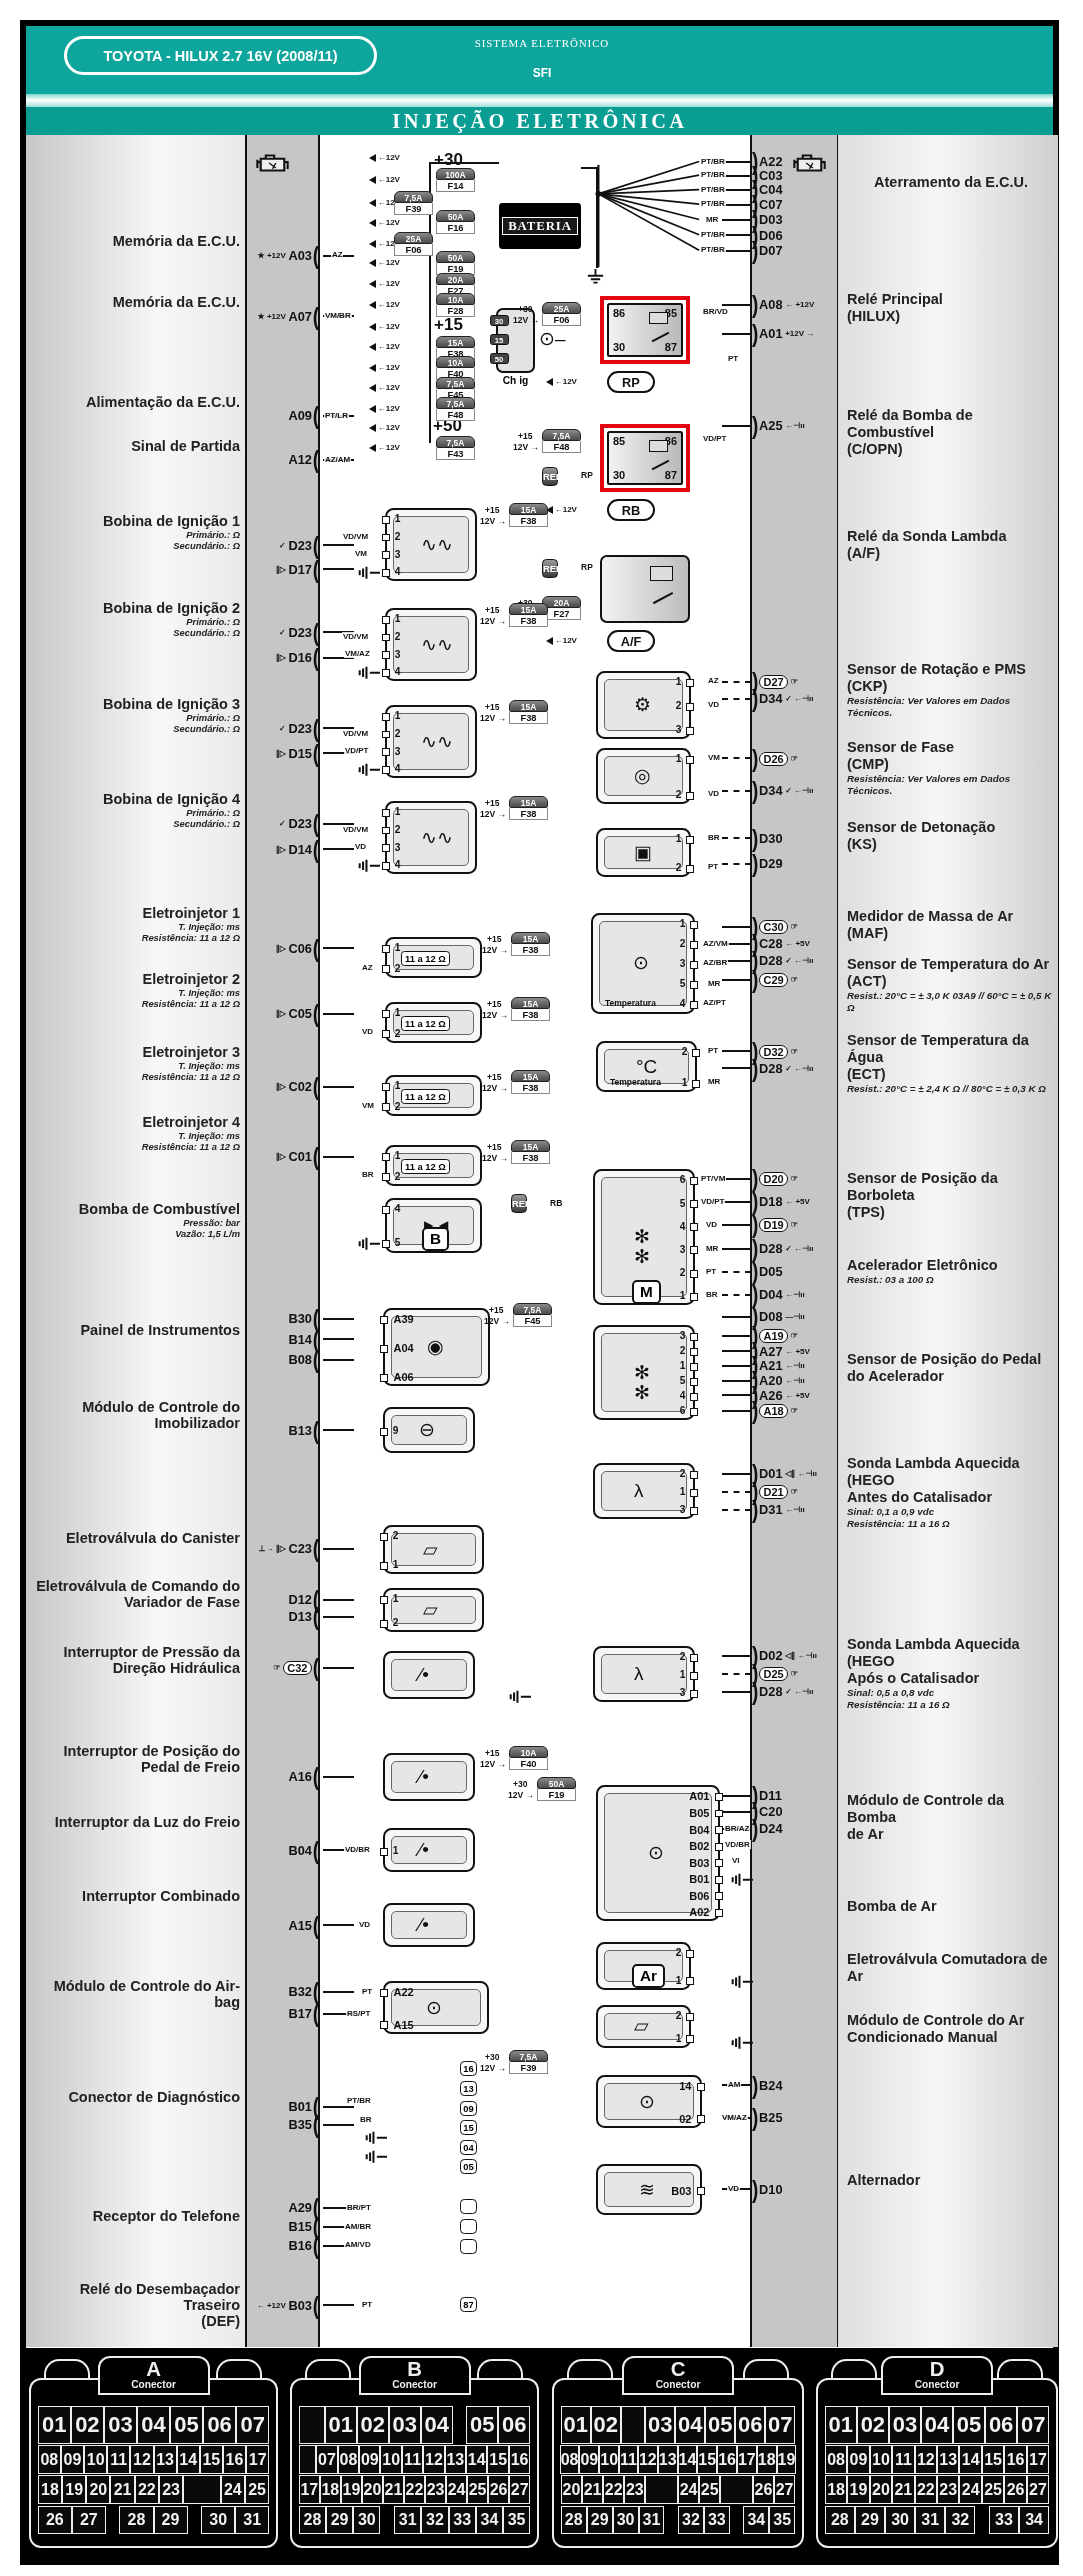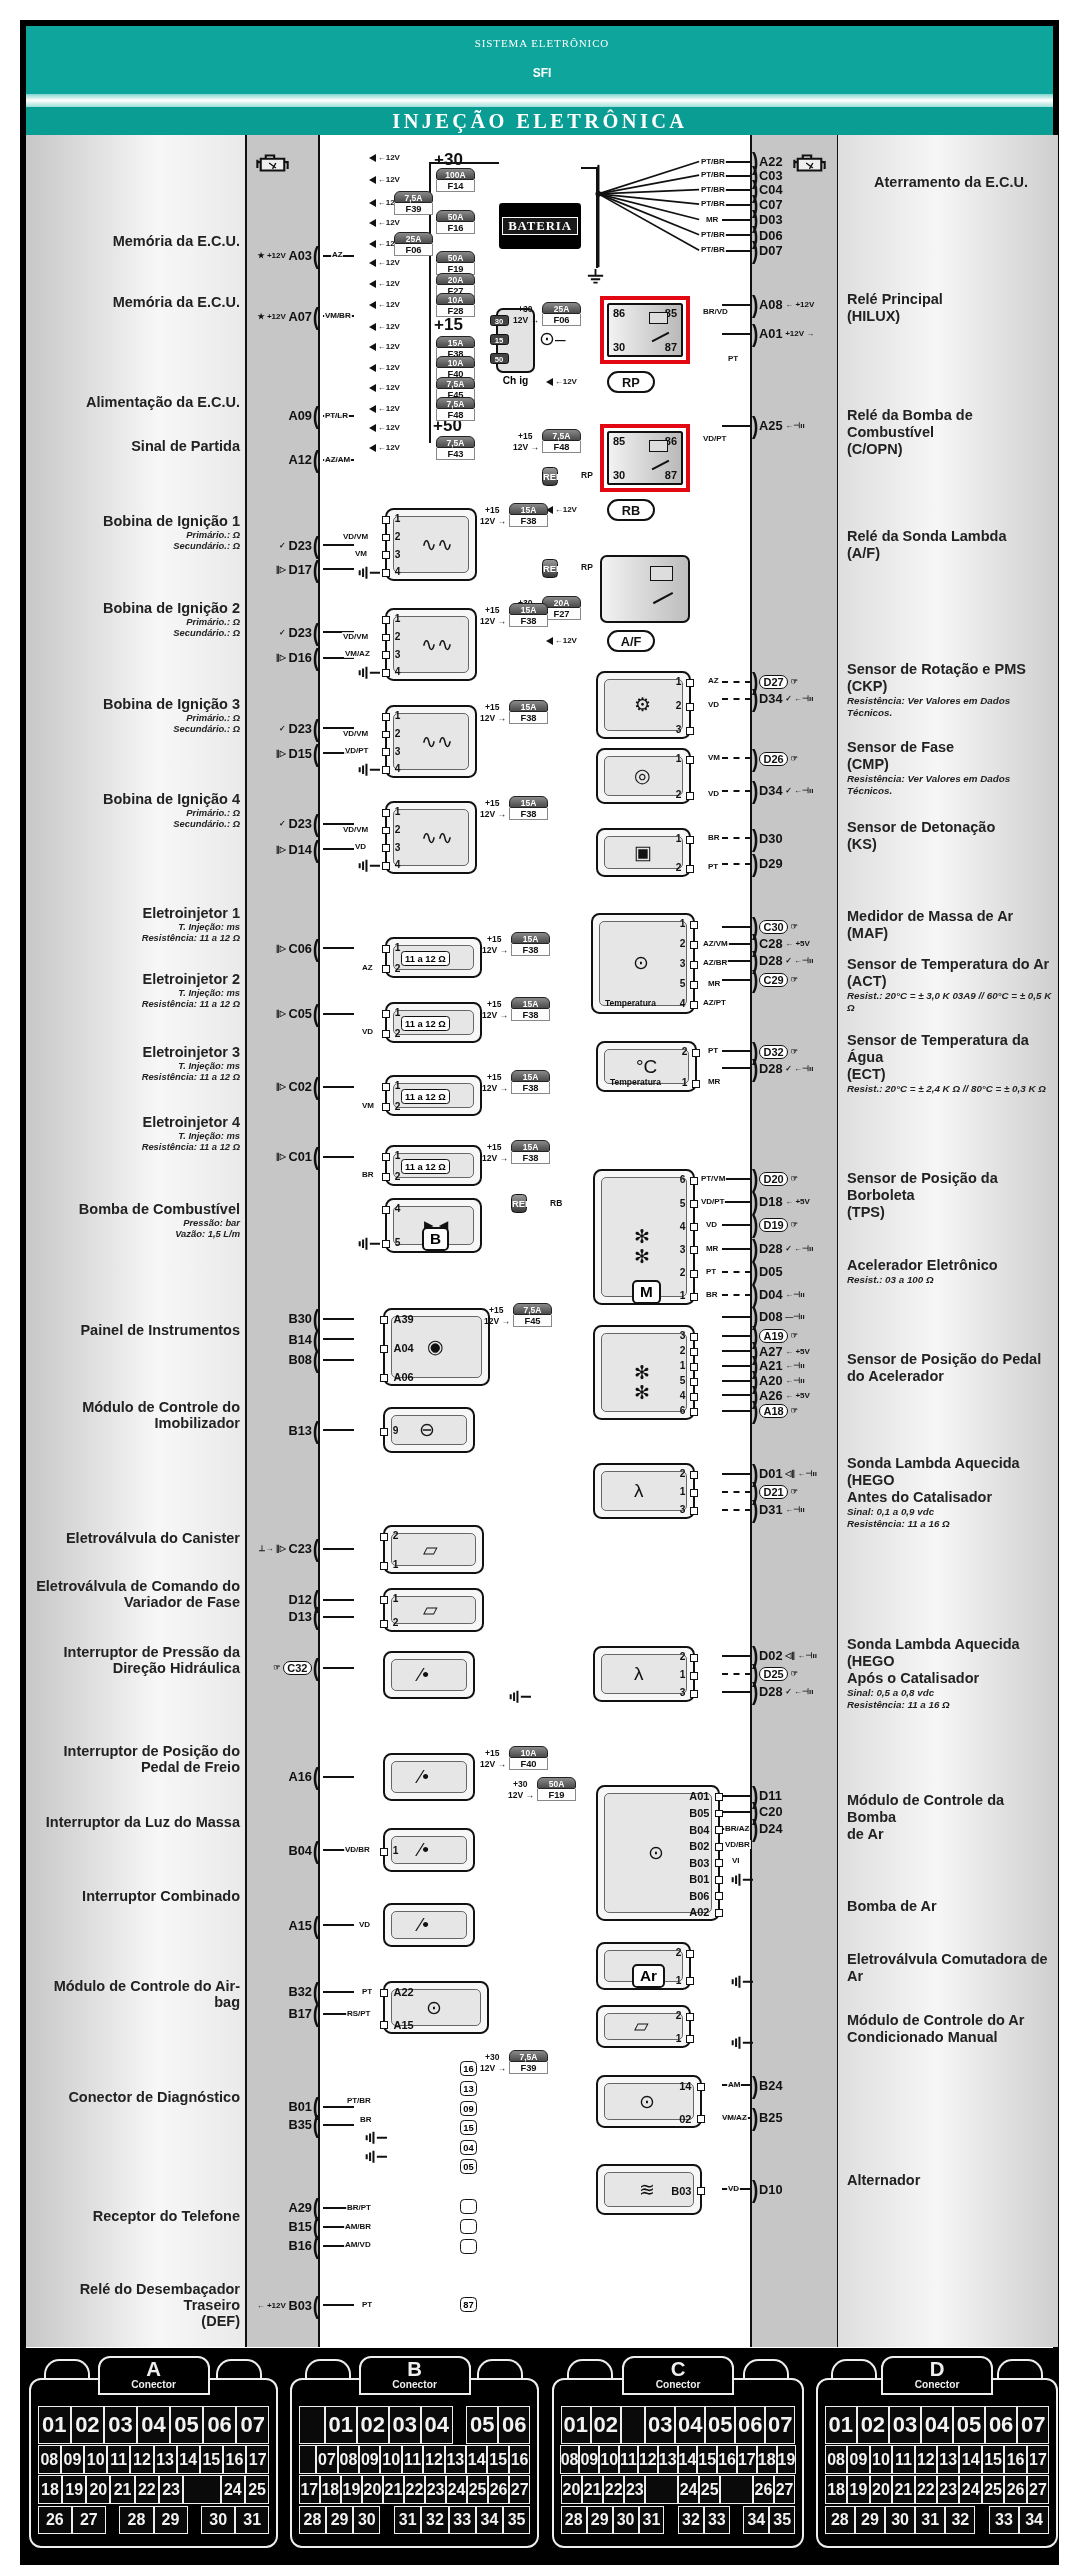--- a/index.html
+++ b/index.html
@@ -100,20 +100,23 @@
   .cgap{flex:0 0 13.6px;}
   .cblank{flex:1.6 1 0;}
   .cblank.s{flex:.8 1 0;}
 </style>
 </head>
 <body>
 
 <div id="canvas">
   <div class="abs outer-frame"></div>
   <div class="abs header"></div>
+  <div class="abs brand-box">
+    <span>TOYOTA - HILUX 2.7 16V (2008/11)</span>
+  </div>
   <div class="abs sys-line">SISTEMA ELETRÔNICO</div>
   <div class="abs sfi-line">SFI</div>
   <div class="abs stripe"></div>
   <div class="abs title-band">INJEÇÃO ELETRÔNICA</div>
 
   <div class="abs panel-left"></div>
   <div class="abs strip-left"></div>
   <div class="abs strip-right"></div>
   <div class="abs panel-right"></div>
   <div class="abs bottom-strip"></div>
@@ -332,21 +335,21 @@
       <div class="abs llabel" style="left: 29px; top: 1743px; width: 211px;">
         <div class="abs l1" style="position: relative;">Interruptor de Posição do</div>
         <div class="abs l1" style="position: relative;">Pedal de Freio</div>
       </div>
       <div class="abs lpin" style="left: 247px; top: 1768px; width: 73px; height: 17px;">
         <div class="abs pcode" style="position: relative;">A16</div>
         <div class="abs pbr" style="position: relative;">(</div>
       </div>
       <div class="abs stub" style="left: 323px; top: 1776px; width: 31px; height: 0px;"></div>
       <div class="abs llabel" style="left: 29px; top: 1814px; width: 211px;">
-        <div class="abs l1" style="position: relative;">Interruptor da Luz do Massa</div>
+        <div class="abs l1" style="position: relative;">Interruptor da Luz do Freio</div>
       </div>
       <div class="abs lpin" style="left: 247px; top: 1842px; width: 73px; height: 17px;">
         <div class="abs pcode" style="position: relative;">B04</div>
         <div class="abs pbr" style="position: relative;">(</div>
       </div>
       <div class="abs stub" style="left: 323px; top: 1849px; width: 31px; height: 0px;"></div>
       <div class="abs llabel" style="left: 29px; top: 1888px; width: 211px;">
         <div class="abs l1" style="position: relative;">Interruptor Combinado</div>
       </div>
       <div class="abs lpin" style="left: 247px; top: 1917px; width: 73px; height: 17px;">

